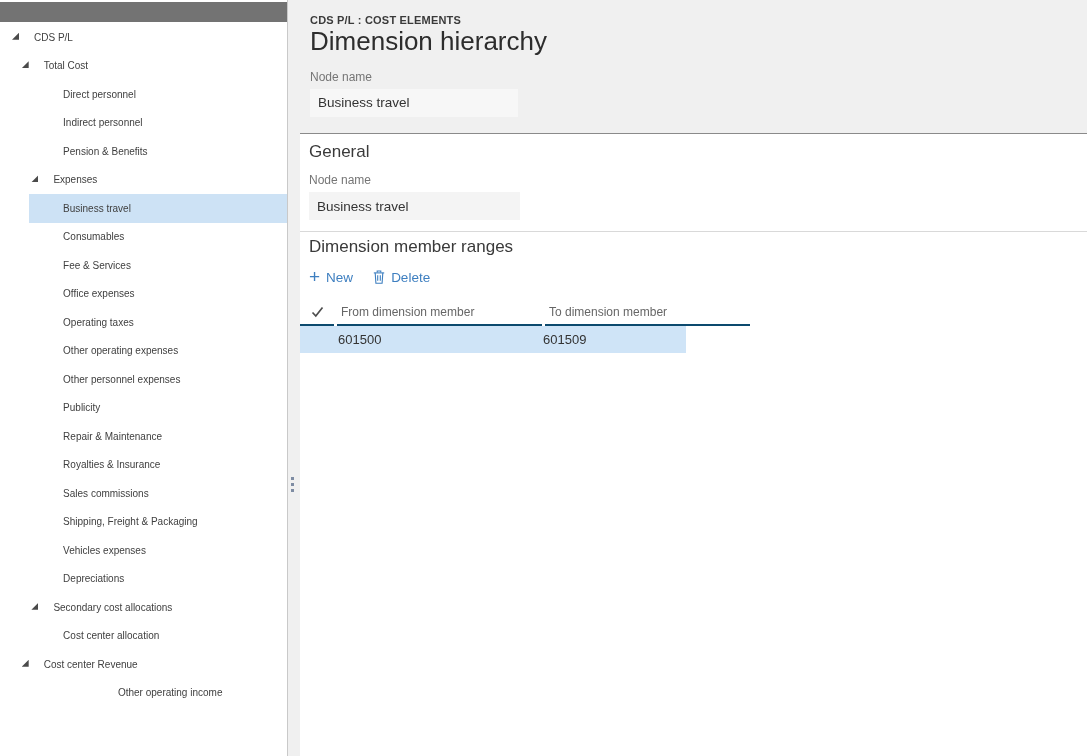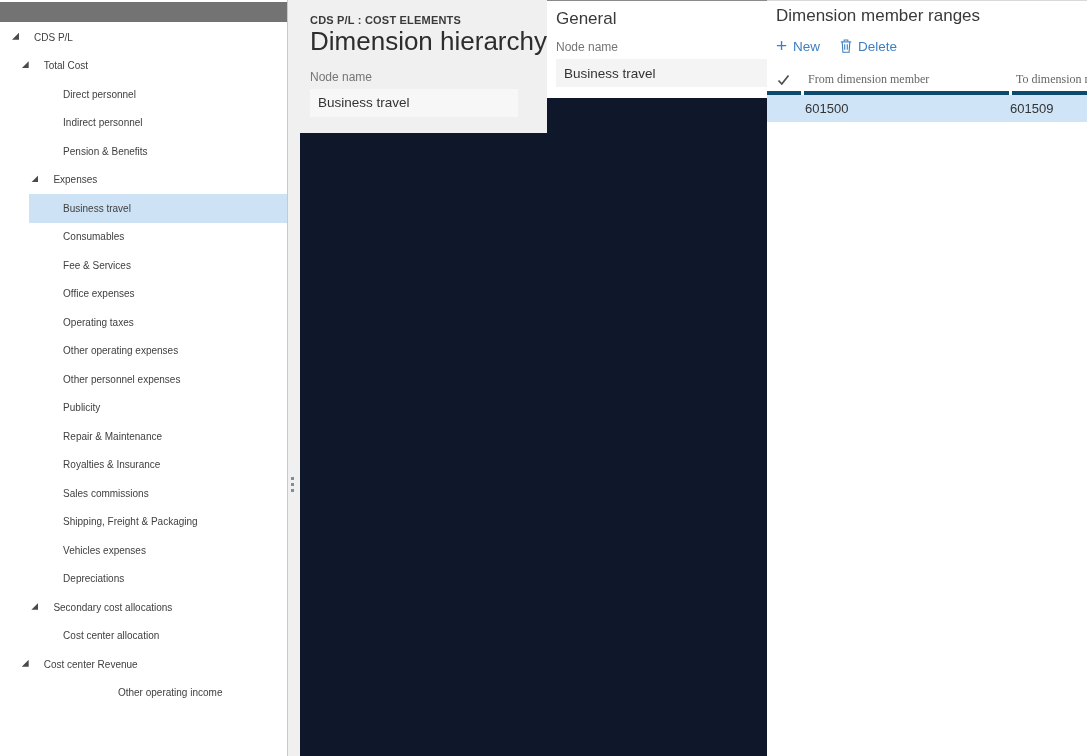--- a/index.html
+++ b/index.html
@@ -16,21 +16,21 @@
   .tree-row.selected { background:#cde2f5; }
   .expander { width:24px; height:100%; display:flex; align-items:center; flex:none; }
   .tri { width:7px; height:7px; background:#4a4a4a; clip-path:polygon(100% 0, 100% 100%, 0 100%); margin-left:2px; margin-top:-2px; }
 
   
   .splitter { width:13px; flex:none; background:#f0f0f0; border-left:1px solid #c9c9c9; position:relative; cursor:col-resize; }
   .splitter-dots { position:absolute; top:477px; left:3px; display:flex; flex-direction:column; gap:3px; }
   .splitter-dots i { width:3px; height:3px; background:#7e8ca3; display:block; }
 
   
-  .right-panel { flex:1; min-width:0; background:#0f172a; display:flex; }
+  .right-panel { flex:1; min-width:0; background:#0f172a; display:flex; flex-direction:column; }
 
   .rp-header { height:133px; flex:none; background:#f0f0f0; padding:14px 0 0 10px; }
   .breadcrumb { font-size:11px; font-weight:700; color:#3a3a3a; letter-spacing:.2px; }
   .page-title { font-size:26px; font-weight:300; color:#2d2d2d; margin-top:1px; line-height:1.1; }
   .field-label { font-size:12px; color:#757575; }
   .rp-header .field-label { margin-top:14px; }
   .tb-input { display:block; margin-top:5px; height:28px; border:0; outline:none; padding:0 8px; font-size:13.5px; color:#333; font-family:inherit; }
   .tb-input.hdr { width:208px; background:#f7f7f7; }
   .tb-input.gen { width:211px; background:#f4f4f4; }
 
@@ -40,25 +40,25 @@
 
   .sec-ranges { flex:1; border-top:1px solid #d9d9d9; padding-top:5px; background:#fff; }
   .sec-ranges .sec-title { padding-left:9px; }
   .actions { margin-top:10px; padding-left:9px; display:flex; align-items:center; gap:20px; height:20px; }
   .link-btn { display:flex; align-items:center; gap:6px; color:#3e7fc0; font-size:13.5px; cursor:pointer; }
   .plus-glyph { font-size:19px; font-weight:300; line-height:13px; position:relative; top:-1px; }
   .trash-svg { display:block; }
 
   .grid { margin-top:12px; }
   .grid-header { display:flex; height:27px; }
-  .gh-cell { display:flex; align-items:center; font-size:12px; color:#666; border-bottom:4px solid #0c4a6e; margin-right:3px;font-family:Liberation Serif, serif; }
+  .gh-cell { display:flex; align-items:center; font-size:12px; color:#666; border-bottom:2px solid #0c4a6e; margin-right:3px; }
   .c0 { width:34px; justify-content:center; flex:none; }
   .c1 { width:205px; padding-left:4px; flex:none; }
   .c2 { width:205px; padding-left:4px; flex:none; }
-  .grid-row { display:flex; align-items:center; height:27px; width:455px; }
+  .grid-row { display:flex; align-items:center; height:27px; width:386px;justify-content:space-between; }
   .grid-row.selected { background:#cfe4f7; }
   .gr-cell { font-size:13px; color:#333; }
 </style>
 </head>
 <body>
 
 <div class="app">
 
   <div class="tree-panel">
     <div class="tree-topbar"></div>

